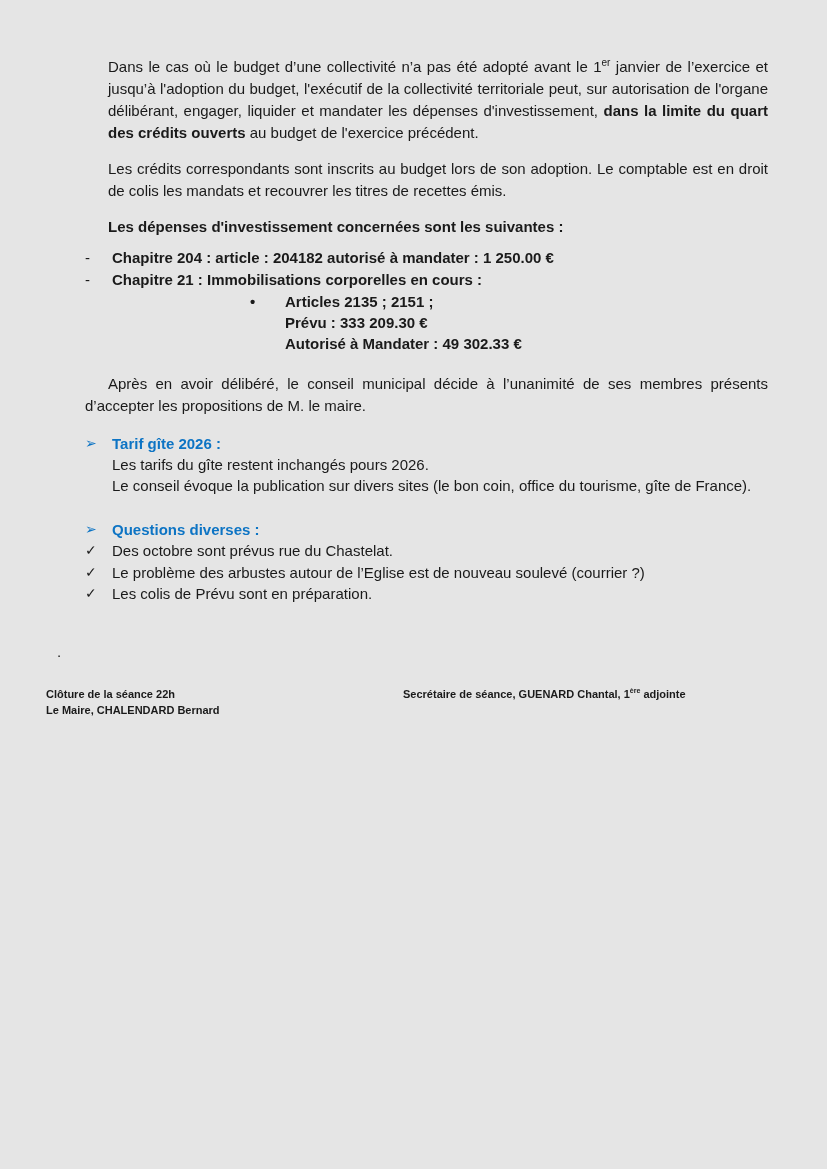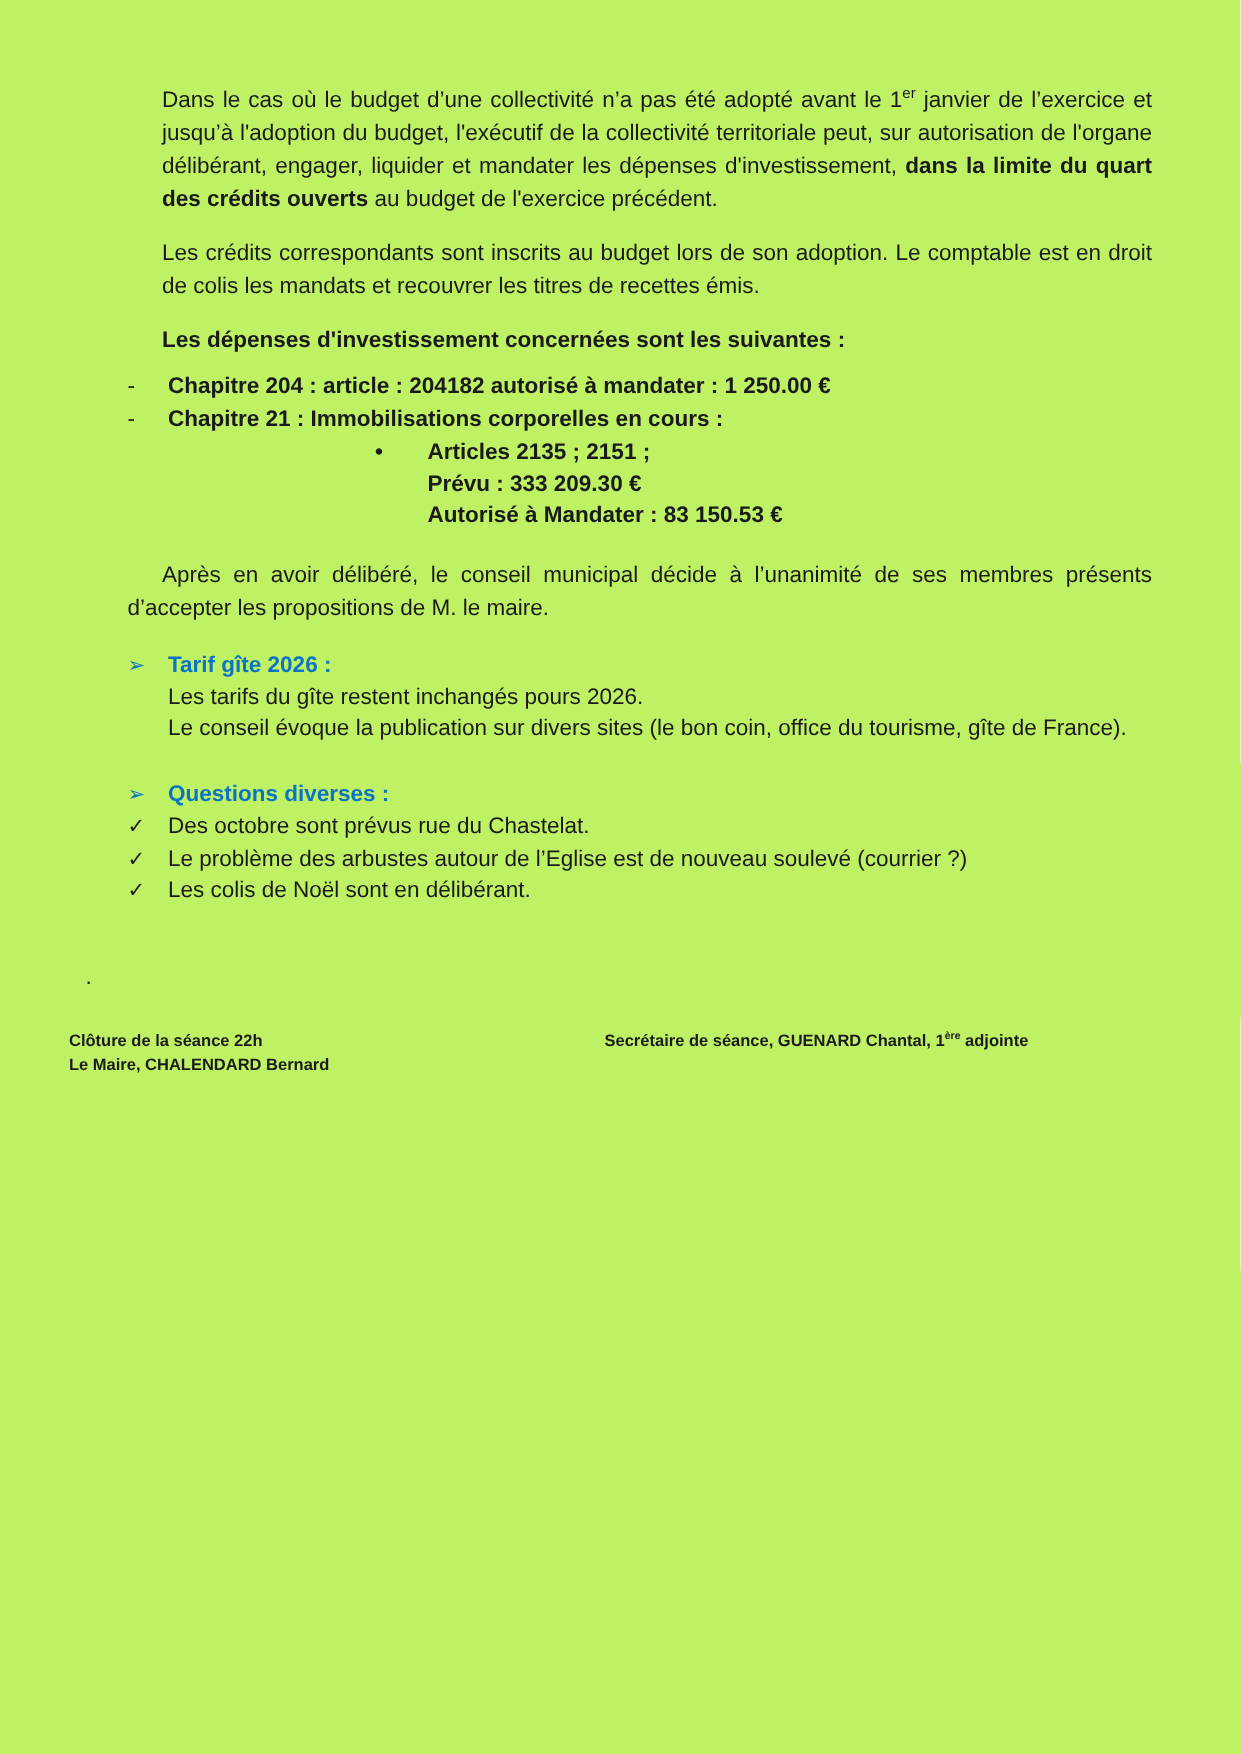--- a/index.html
+++ b/index.html
@@ -2,21 +2,21 @@
 <html style="--accent-blue: #0d74c4; --text: #1a1a1a;"><head>
 <meta charset="utf-8">
 <style>
   :root { --accent-blue: #0d74c4; --text: #1a1a1a; }
   * { margin: 0; padding: 0; box-sizing: border-box; }
   html, body { background: #ffffff; }
   .page {
     position: relative;
     width: 827px;
     height: 1169px;
-    background: #bef264;
+    background: #e5e5e5;
     font-family: "Liberation Sans", sans-serif;
     color: var(--text);
     overflow: hidden;
   }
   .content {
     position: absolute;
     left: 85px;
     top: 56px;
     width: 683px;
   }
@@ -139,21 +139,21 @@
         <span class="marker">-</span>
         <span>Chapitre 21 : Immobilisations corporelles en cours :</span>
       </div>
     </div>
 
     <div class="sub-bullet">
       <span class="marker">•</span>
       <span>
         <div>Articles 2135 ; 2151 ;</div>
         <div>Prévu : 333 209.30 €</div>
-        <div>Autorisé à Mandater : 83 150.53 €</div>
+        <div>Autorisé à Mandater : 49 302.33 €</div>
       </span>
     </div>
 
     <p class="deliberation">Après en avoir délibéré, le conseil municipal décide à l’unanimité de ses membres présents d’accepter les propositions de M. le maire.</p>
 
     <div class="section-heading">
       <span class="marker">➢</span>
       <span>Tarif gîte 2026 :</span>
     </div>
     <div class="section-line">Les tarifs du gîte restent inchangés pours 2026.</div>
@@ -166,21 +166,21 @@
     <div class="check-item">
       <span class="marker">✓</span>
       <span>Des octobre sont prévus rue du Chastelat.</span>
     </div>
     <div class="check-item">
       <span class="marker">✓</span>
       <span>Le problème des arbustes autour de l’Eglise est de nouveau soulevé (courrier ?)</span>
     </div>
     <div class="check-item">
       <span class="marker">✓</span>
-      <span>Les colis de Noël sont en délibérant.</span>
+      <span>Les colis de Prévu sont en préparation.</span>
     </div>
 
   </div>
 
   <div class="stray-dot">.</div>
 
   <div class="footer-left">
     <div>Clôture de la séance 22h</div>
     <div>Le Maire, CHALENDARD Bernard</div>
   </div>

